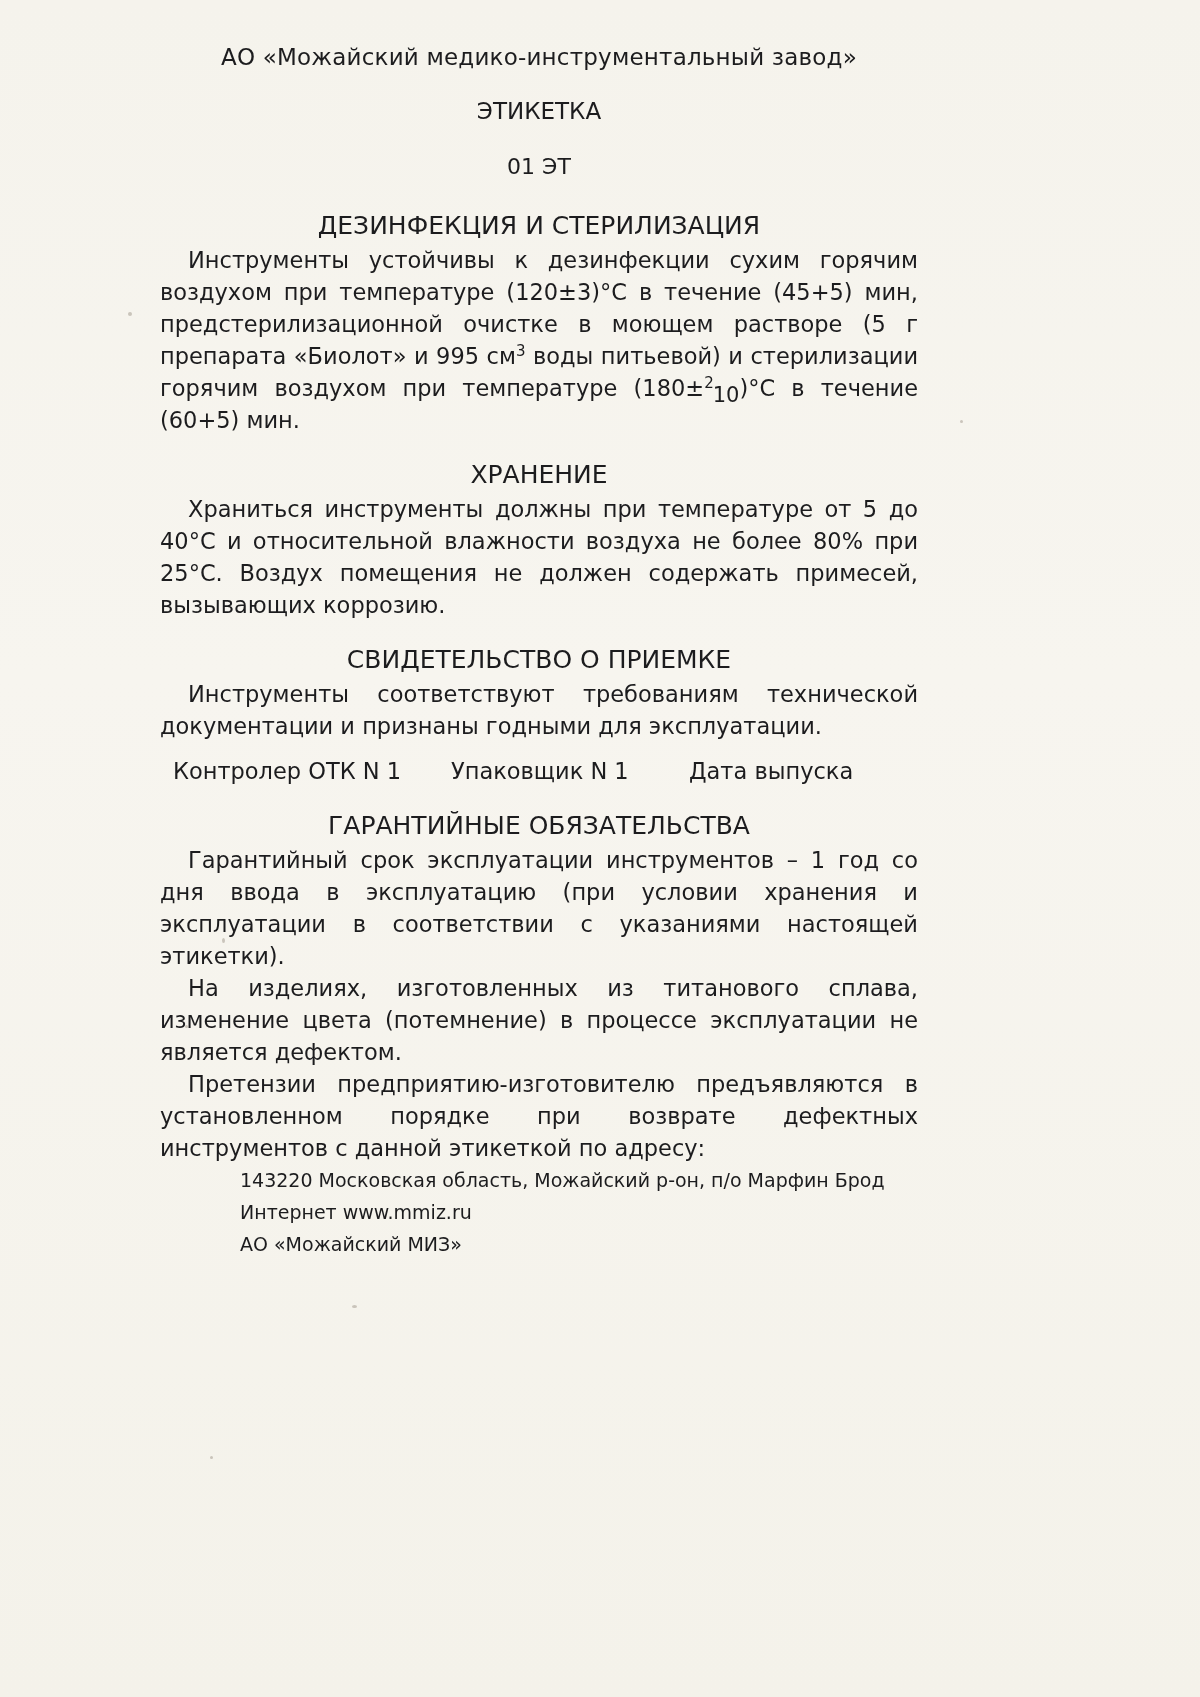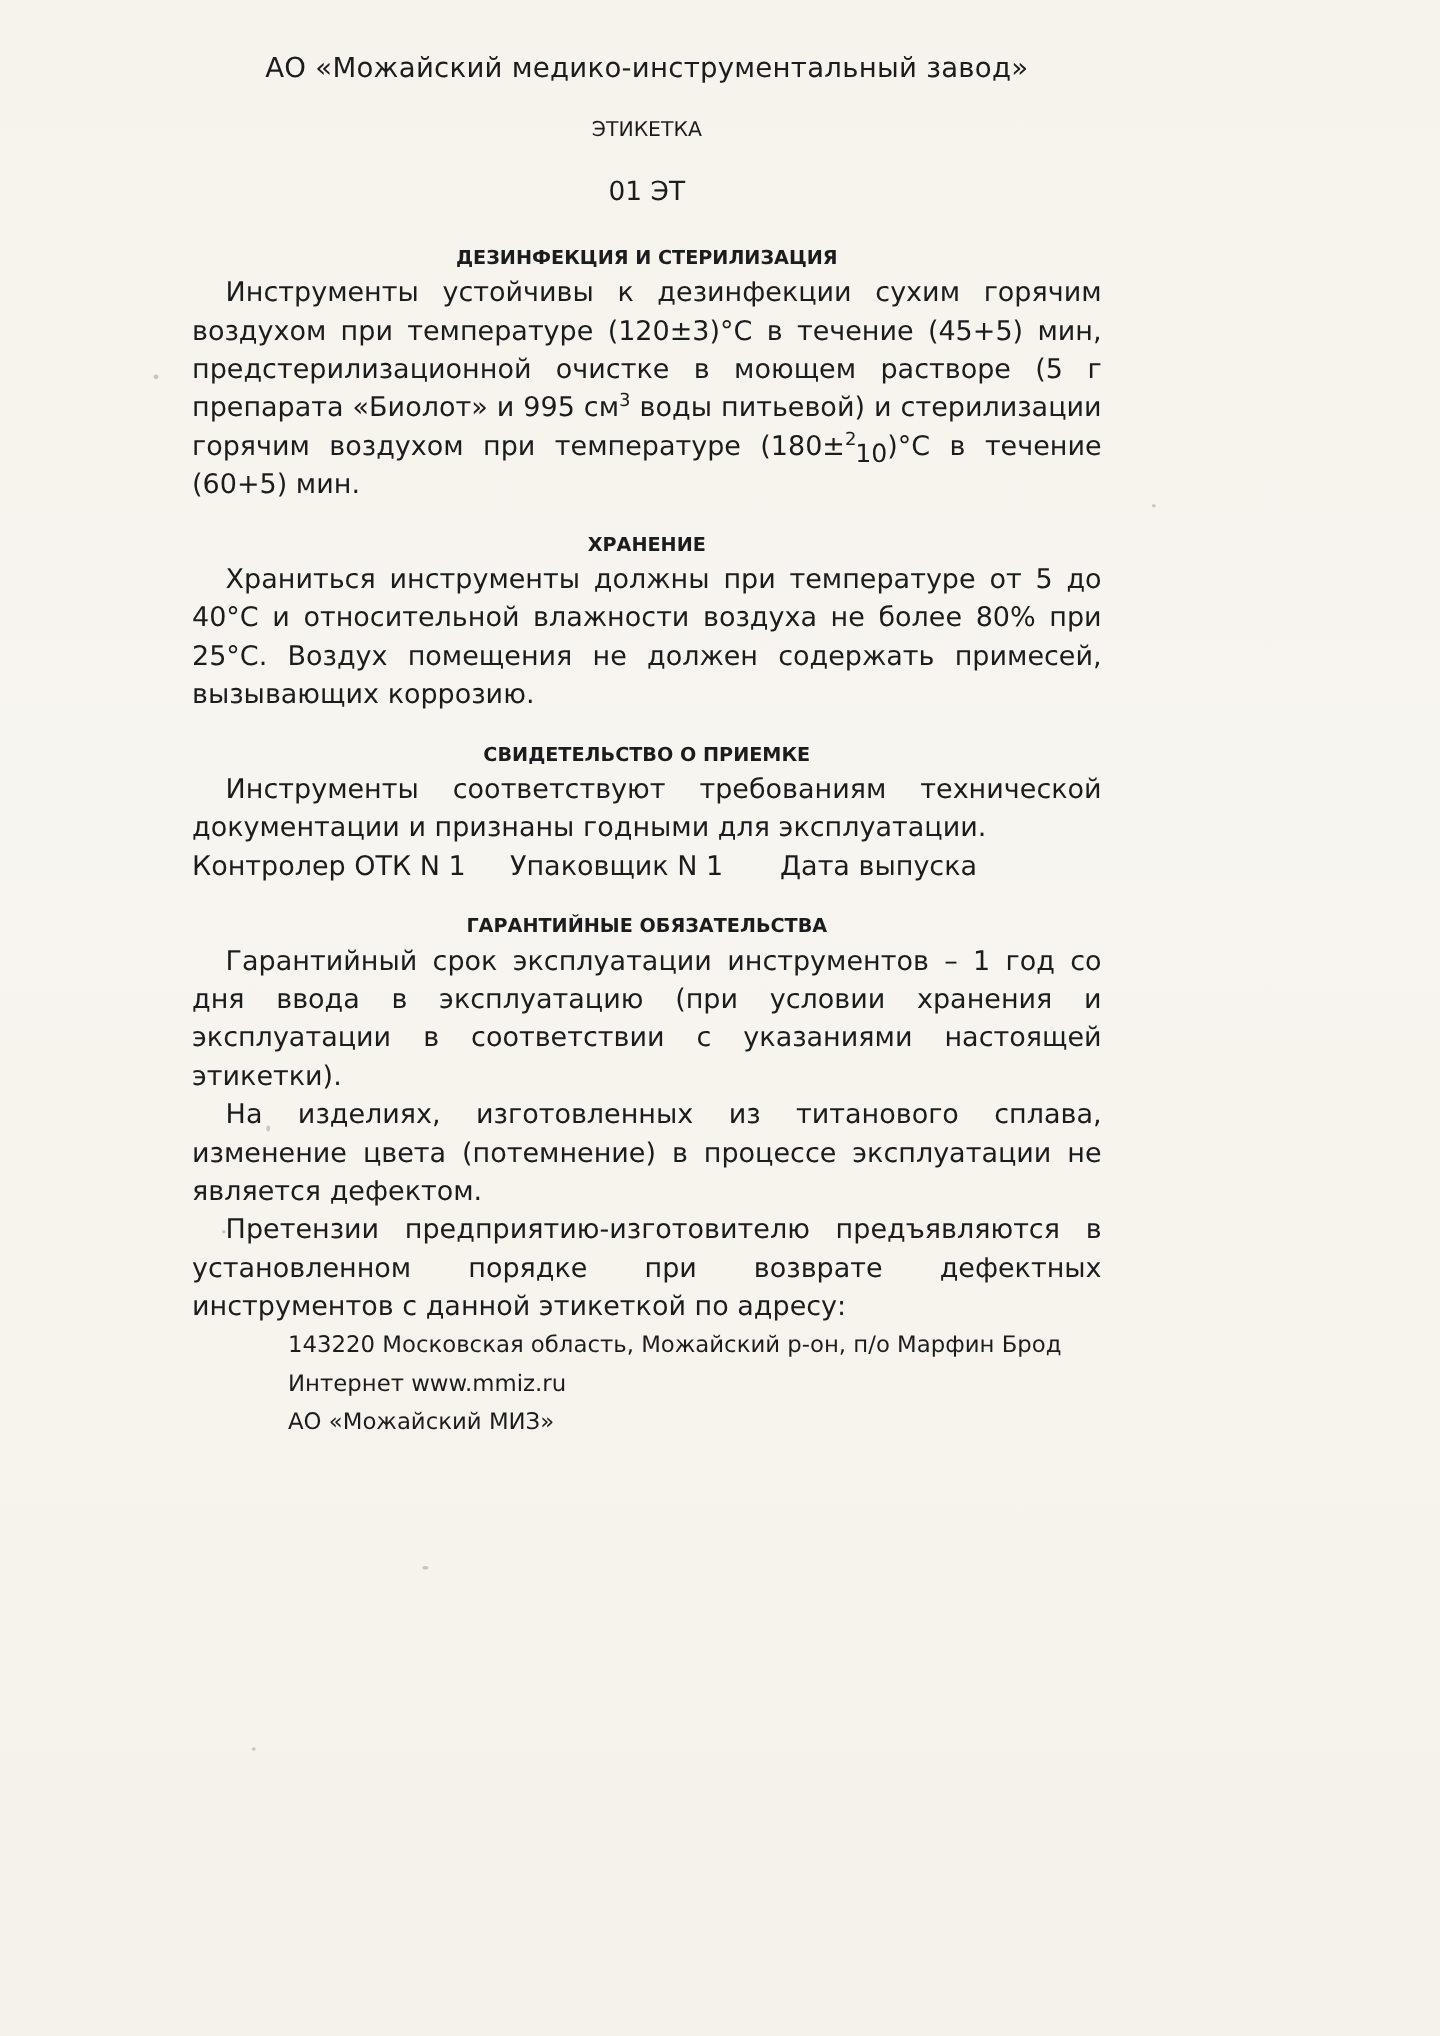--- a/index.html
+++ b/index.html
@@ -27,46 +27,46 @@
   }
   .center {
     text-align: center;
   }
   .org-title {
     font-size: 23px;
     margin: 0 0 28px 0;
     letter-spacing: 0.2px;
   }
   .doc-title {
-    font-size: 17px;
+    font-size: 23px;
     margin: 0 0 30px 0;
   }
   .doc-code {
     font-size: 22px;
     margin: 0 0 32px 0;
   }
   .section-heading {
-    font-size: 16px;
-    font-weight: 700;
+    font-size: 25px;
+    font-weight: 400;
     text-align: center;
     margin: 24px 0 4px 0;
   }
   p.body-text {
     font-size: 22.5px;
     line-height: 32px;
     text-align: justify;
     margin: 0;
     text-indent: 28px;
   }
   .signers-row {
     font-size: 22.5px;
     line-height: 32px;
-    margin: 0;
+    margin: 13px;
     display: flex;
-    gap: 0;
+    gap: 13px;
   }
   .signers-row span {
     display: inline-block;
   }
   .signer-controller { width: 265px; }
   .signer-packer { width: 225px; }
   sup {
     font-size: 15px;
     line-height: 0;
     vertical-align: super;

